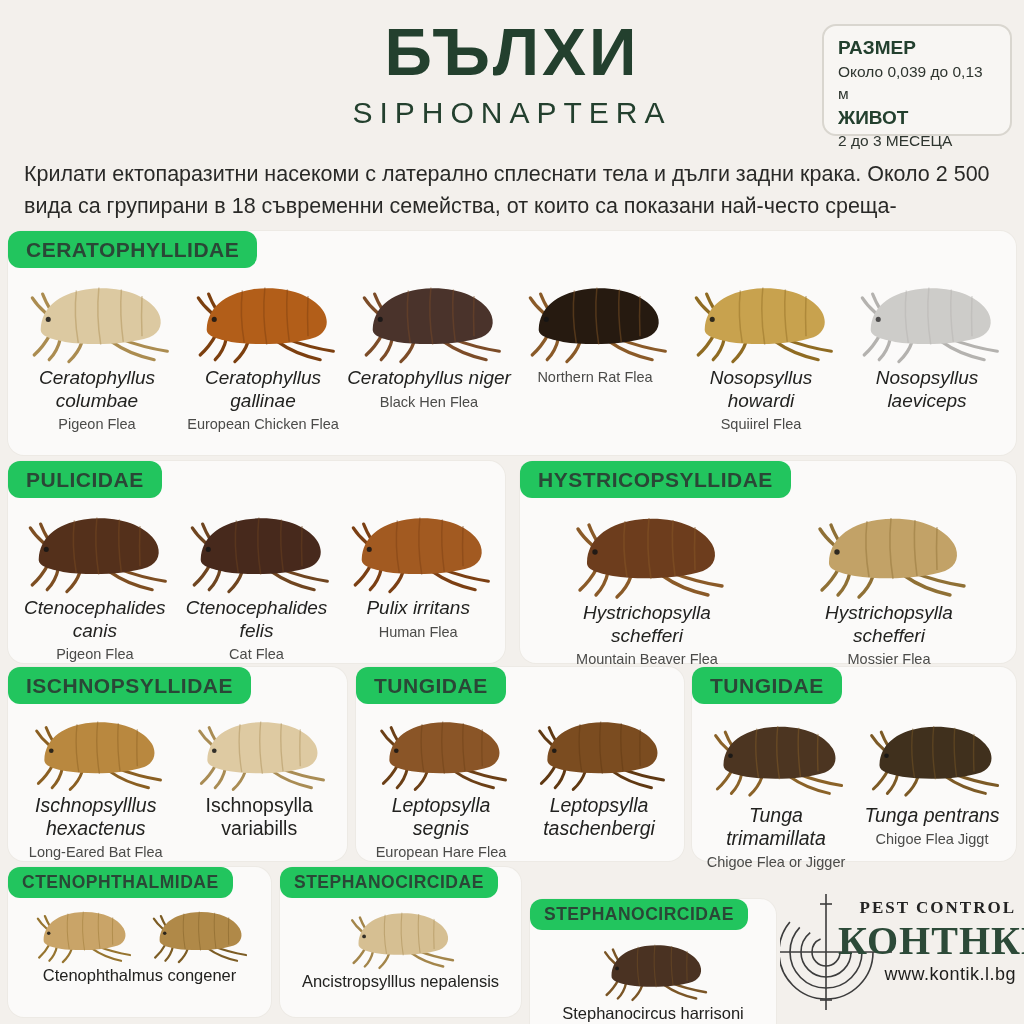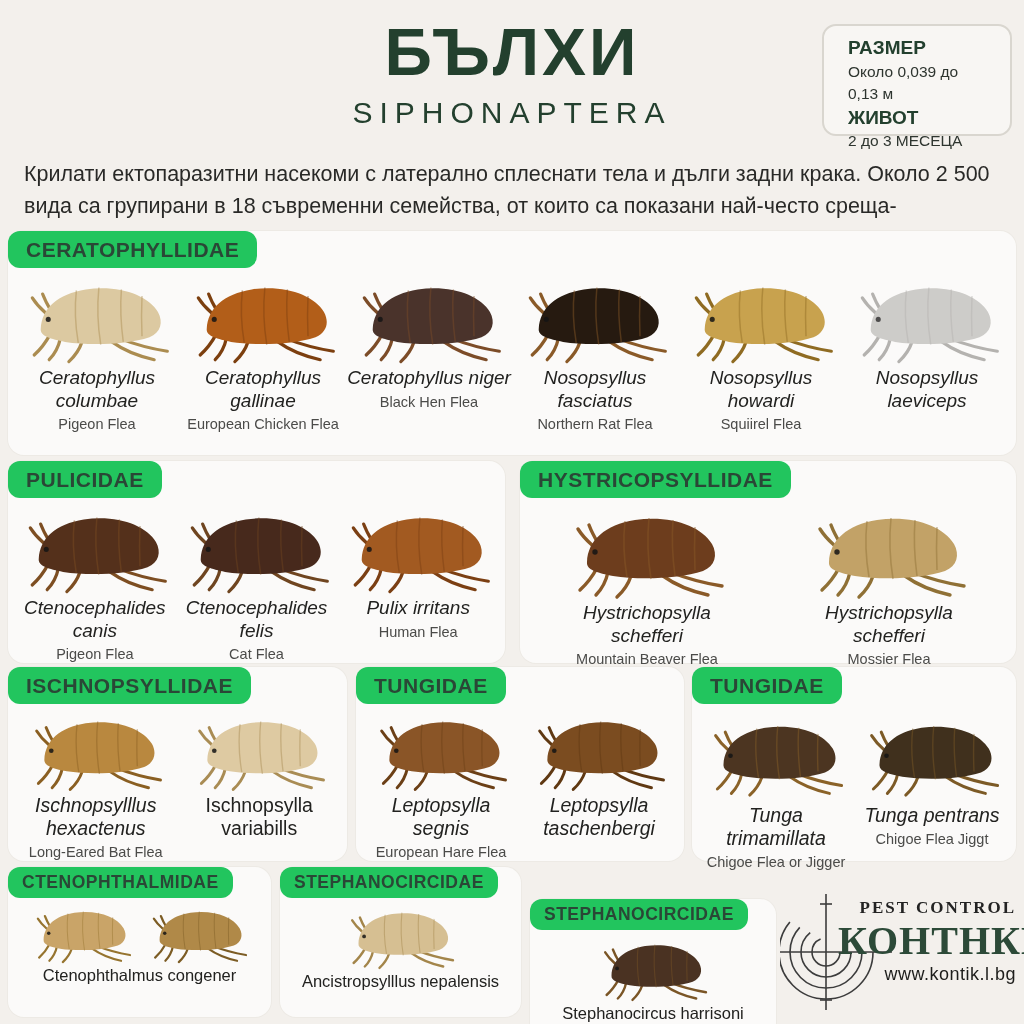--- a/index.html
+++ b/index.html
@@ -14,21 +14,21 @@
     position:absolute;left:0;top:14px;width:1024px;text-align:center;
     font-size:66px;font-weight:bold;letter-spacing:3px;color:#23402e;
   }
   .subtitle{
     position:absolute;left:0;top:96px;width:1024px;text-align:center;
     font-size:30px;font-weight:normal;letter-spacing:7px;color:#23402e;
   }
   .infobox{
     position:absolute;left:822px;top:24px;width:190px;height:112px;
     border:2px solid #d9d6cf;border-radius:14px;background:#f8f6f3;
-    padding:10px 24px;box-sizing:border-box;
+    padding:10px 14px;box-sizing:border-box;
   }
   .infobox .lbl{font-size:19px;font-weight:bold;color:#23402e;line-height:1.3;}
   .infobox .val{font-size:15.5px;color:#2e352f;line-height:1.45;}
   .intro{
     position:absolute;left:24px;top:158px;width:980px;
     font-size:21.5px;line-height:1.5;color:#292927;
   }
   
   .card{
     position:absolute;background:#fbfaf9;border-radius:16px;
@@ -222,21 +222,20 @@
               <circle cx="28" cy="52" r="2.7" fill="#141414" opacity="0.85"></circle>
               <g stroke="#8a5a28" stroke-width="1.6" fill="none" opacity="0.45">
                 <path d="M58,21 Q55,48 60,77"></path>
                 <path d="M82,18 Q79,48 84,79"></path>
                 <path d="M106,20 Q104,46 108,76"></path>
                 <path d="M128,27 Q127,48 128,70"></path>
               </g>
             </svg>
           </div>
         </div>
-    <div class="sci">Nosopsyllus fasciatus</div>
     <div class="common">Northern Rat Flea</div>
   </div>
 
   <div class="entry">
     <div class="fleas">
           <div class="flea">
             <svg viewBox="0 0 160 100" style="opacity:1">
               <g stroke="#8f6b22" stroke-width="3.4" fill="none" stroke-linecap="round">
                 <path d="M30,68 Q23,81 13,90"></path>
                 <path d="M41,72 Q38,86 29,95"></path>

